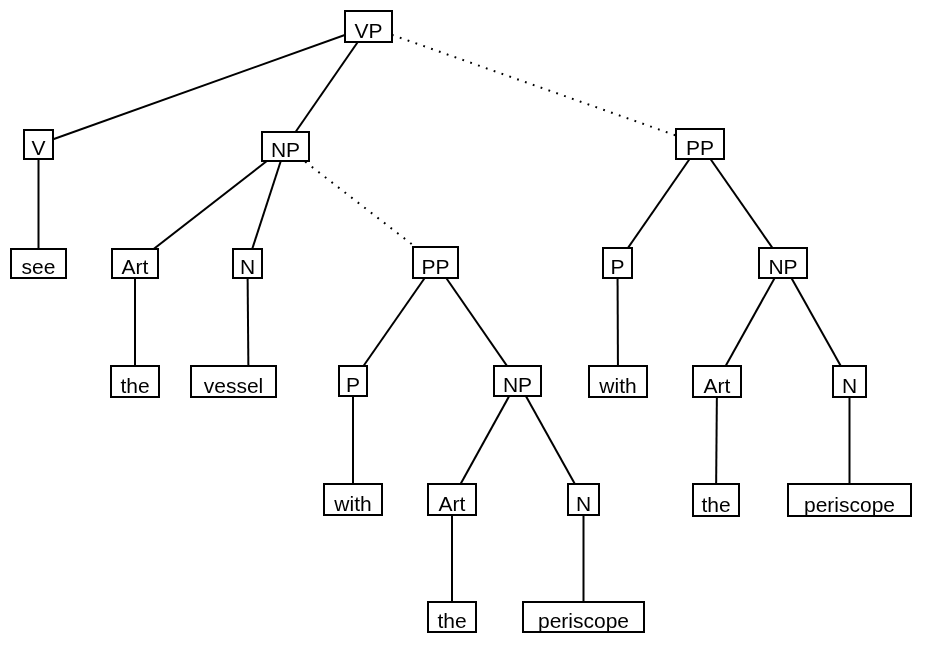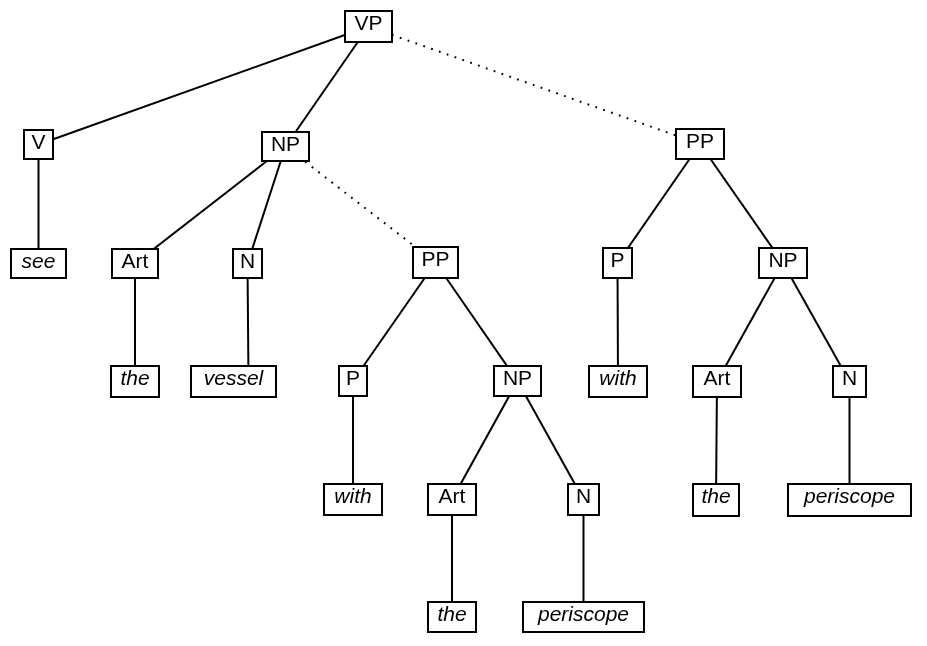--- a/index.html
+++ b/index.html
@@ -21,29 +21,28 @@
     top: 0;
     width: 927px;
     height: 646px;
   }
   .tree-node {
     position: absolute;
     box-sizing: border-box;
     border: 2px solid #000000;
     background: #ffffff;
     display: flex;
-    align-items: flex-start;
+    align-items: flex-end;
     justify-content: center;
     font-size: 21px;
     line-height: 1;
     color: #000000;
     white-space: nowrap;
   }
   .tree-node.word {
-    font-style: italic;
   }
   .edge-solid {
     stroke: #000000;
     stroke-width: 2;
   }
   .edge-dotted {
     stroke: #000000;
     stroke-width: 2;
     stroke-dasharray: 1.8 6.5;
   }

